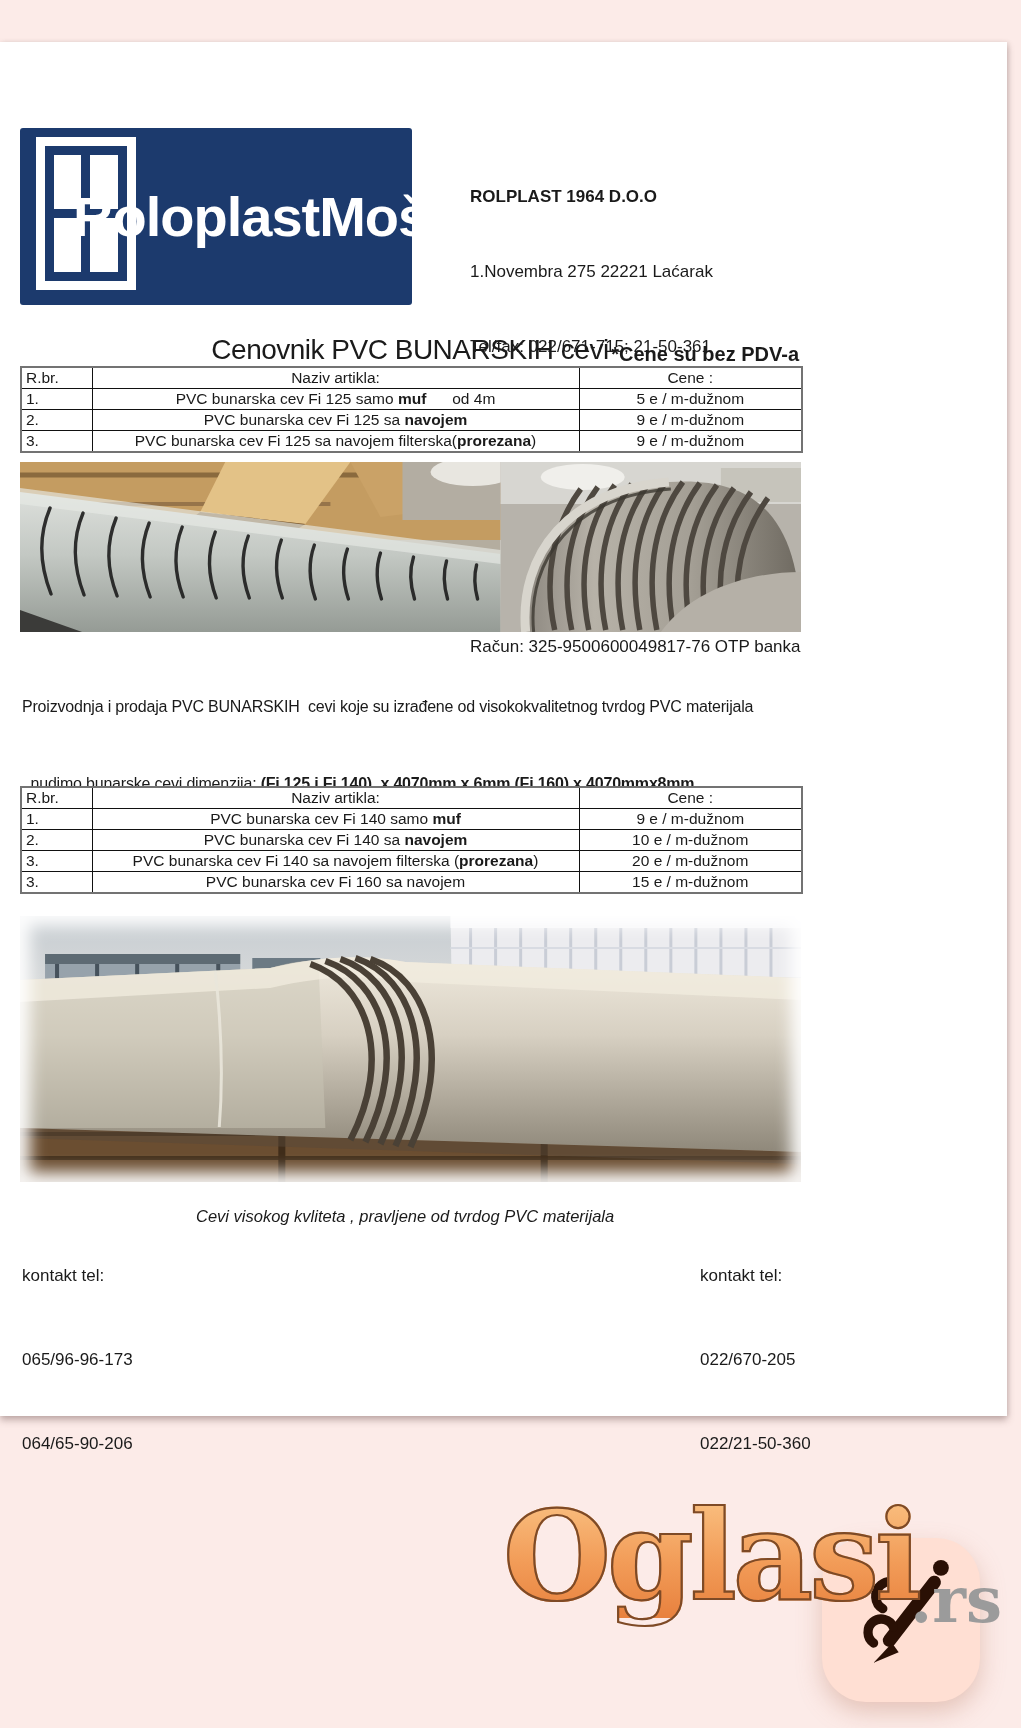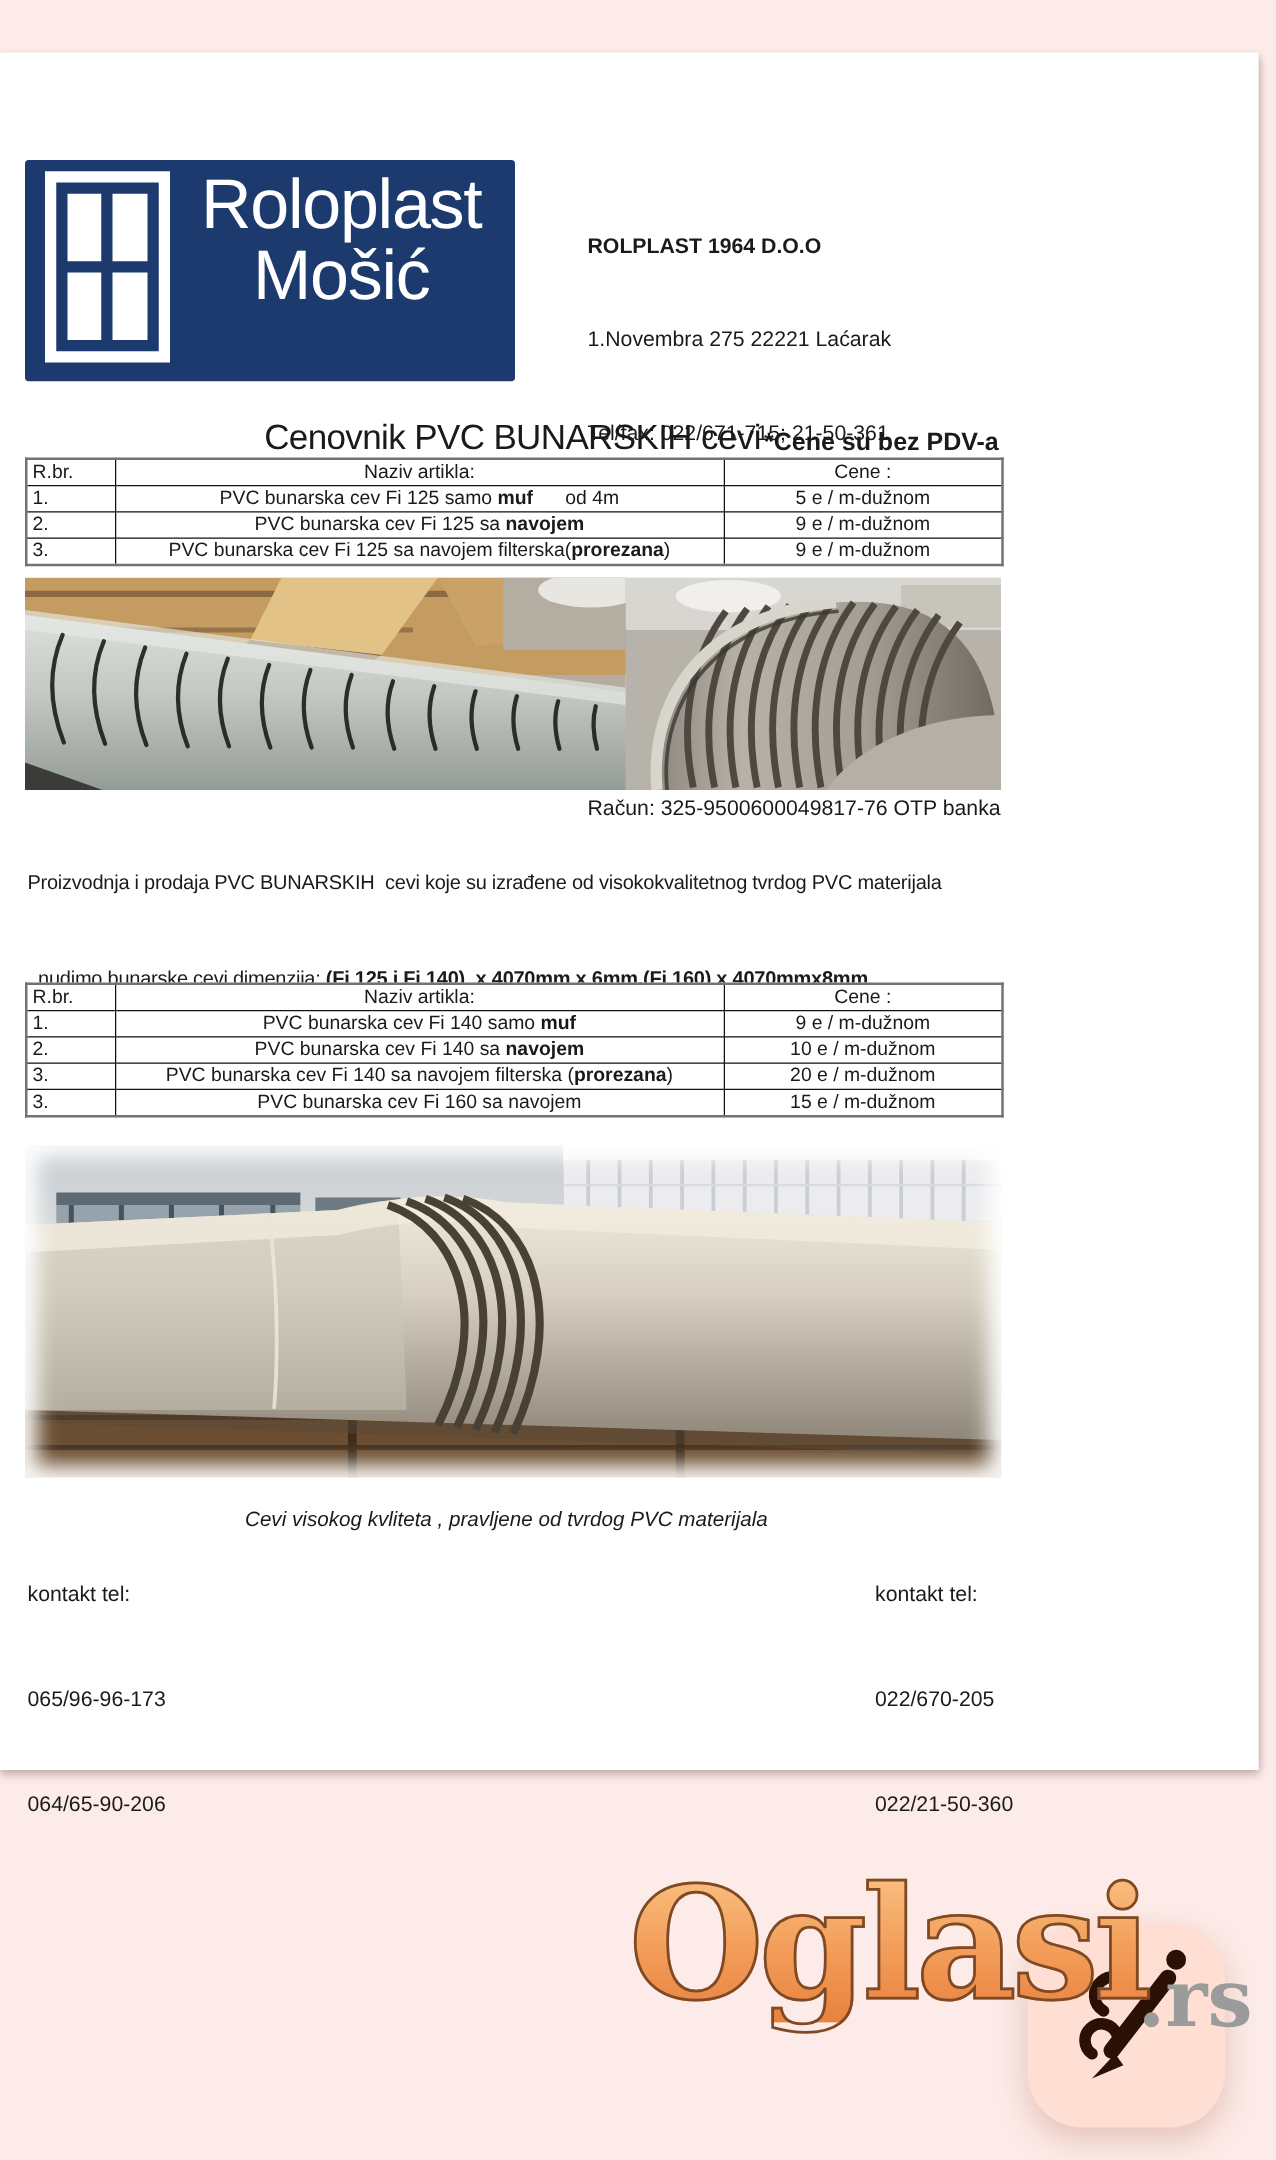--- a/index.html
+++ b/index.html
@@ -22,22 +22,22 @@
   }
   .win-icon{
     position:absolute;left:16px;top:9px;width:100px;height:153px;
     border:9px solid #fff;box-sizing:border-box;
     display:grid;grid-template-columns:42% 1fr;grid-template-rows:46% 1fr;
     gap:9px;padding:9px;
   }
   .win-icon div{background:#fff;}
   .logo-text{
     position:absolute;left:122px;top:6px;width:262px;height:165px;
-    display:flex;flex-direction:column;align-items:center;
-    color:#fff;font-weight:normal;line-height:1.02;letter-spacing:-1px;
+    display:flex;flex-direction:row;align-items:center;justify-content:center;
+    color:#fff;font-weight:bold;line-height:1.02;letter-spacing:-1px;
   }
   .logo-line1{font-size:56px;}
   .logo-line2{font-size:56px;}
   
   .company{position:absolute;left:470px;top:92px;font-size:17px;line-height:25px;white-space:pre;}
   .company .name{font-weight:bold;}
   
   .title-row{position:absolute;left:20px;top:292px;width:781px;height:34px;}
   .doc-title{position:absolute;left:150px;width:480px;text-align:center;font-size:28px;letter-spacing:-.5px;}
   .vat-note{position:absolute;right:2px;bottom:2px;font-size:20px;font-weight:bold;}

